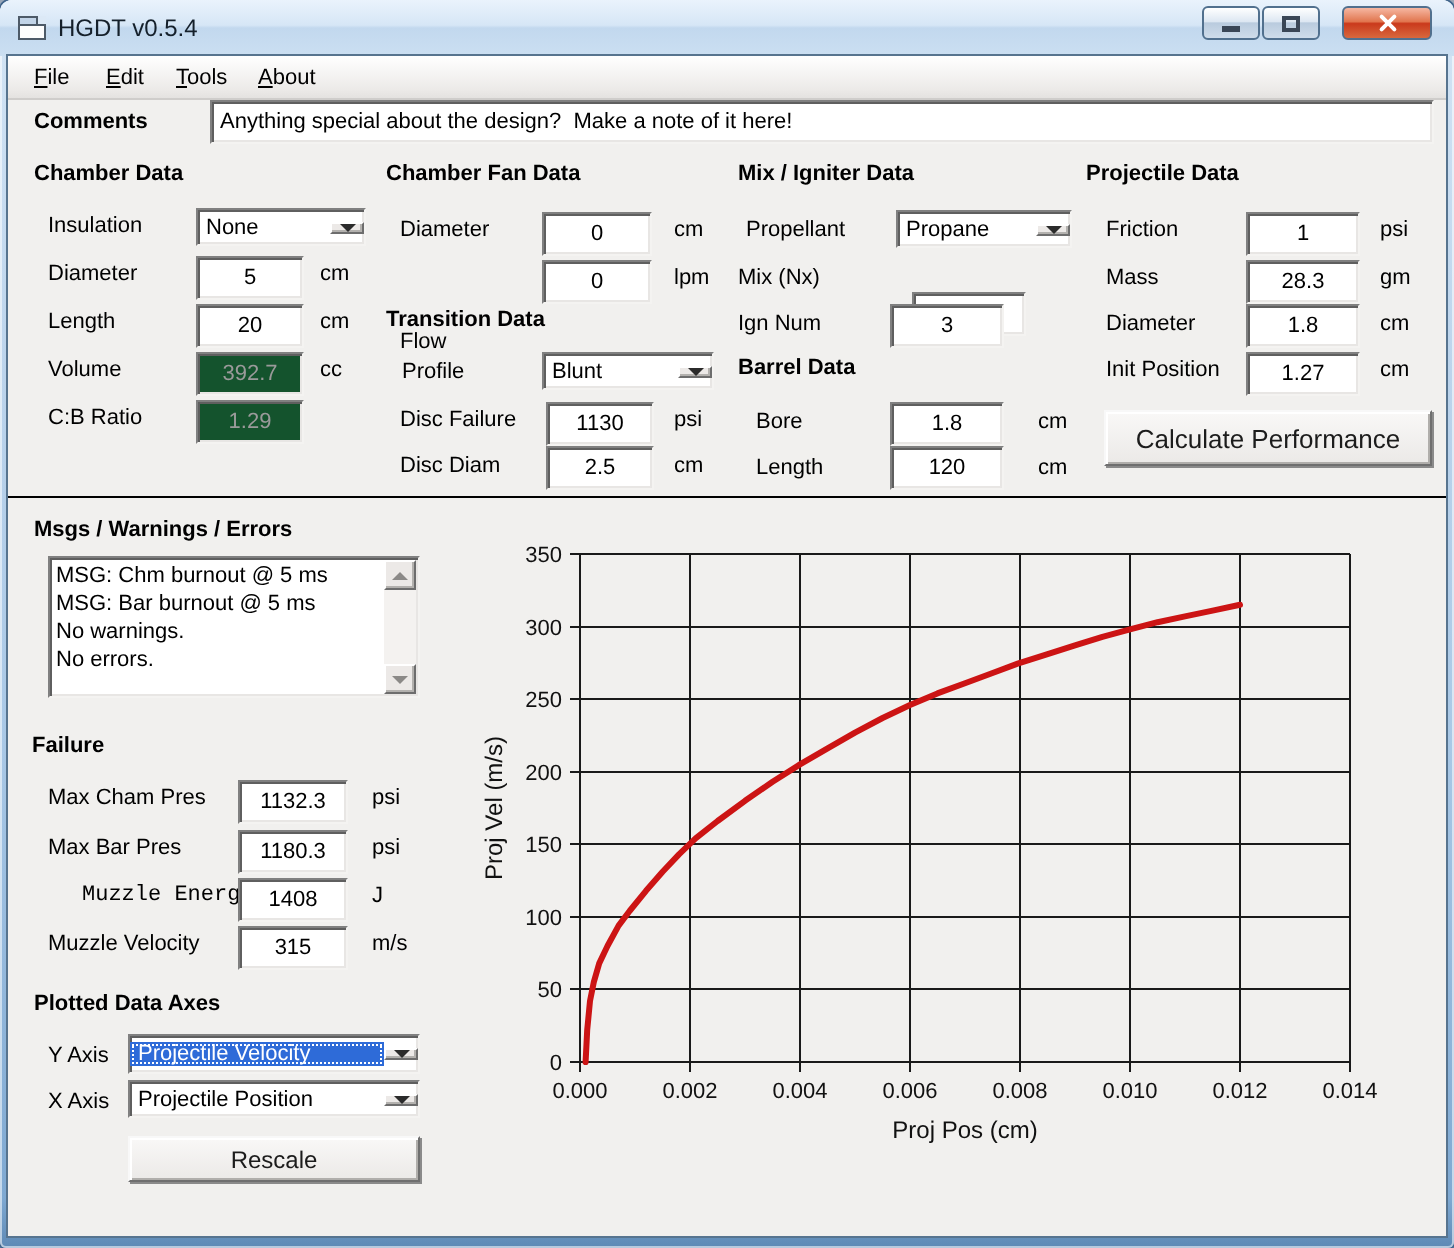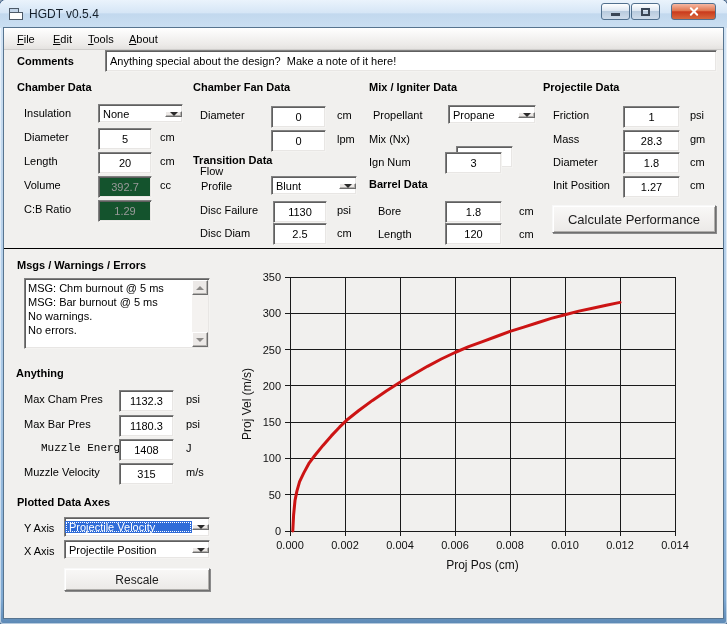--- a/index.html
+++ b/index.html
@@ -216,21 +216,21 @@
       <div class="sb">
         <div class="sb-btn up">
             <span class="tri-up"></span>
           </div>
         <div class="sb-btn down">
             <span class="tri-down"></span>
           </div>
       </div>
     </div>
 
-    <div class="hdr" style="left:12px;top:339px;">Anything</div>
+    <div class="hdr" style="left:12px;top:339px;">Failure</div>
     <div class="lbl" style="left:20px;top:365px;">Max Cham Pres</div>
     <input class="fld" style="left: 115px; top: 362px; width: 55px;" value="1132.3">
     <div class="unit" style="left:182px;top:365px;">psi</div>
     <div class="lbl" style="left:20px;top:390px;">Max Bar Pres</div>
     <input class="fld" style="left: 115px; top: 387px; width: 55px;" value="1180.3">
     <div class="unit" style="left:182px;top:390px;">psi</div>
     <div class="lbl" style="left:37px;top:414px;font-family:Liberation Mono, monospace;">Muzzle Energy</div>
     <input class="fld" style="left: 115px; top: 411px; width: 55px;" value="1408">
     <div class="unit" style="left:182px;top:414px;">J</div>
     <div class="lbl" style="left:20px;top:438px;">Muzzle Velocity</div>

